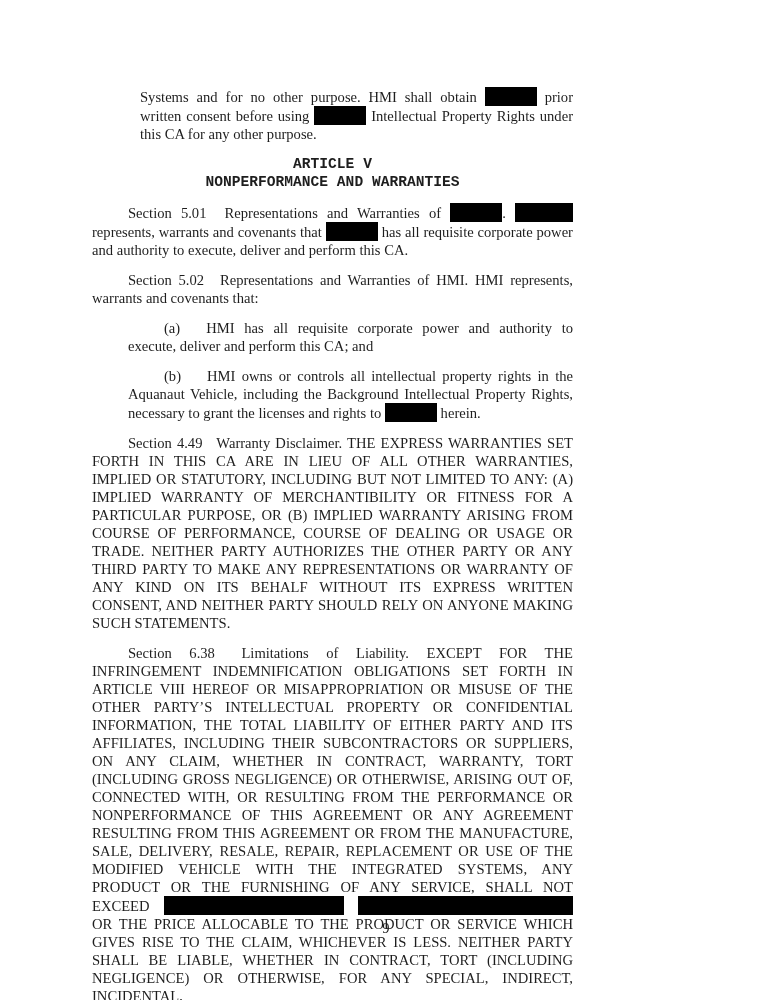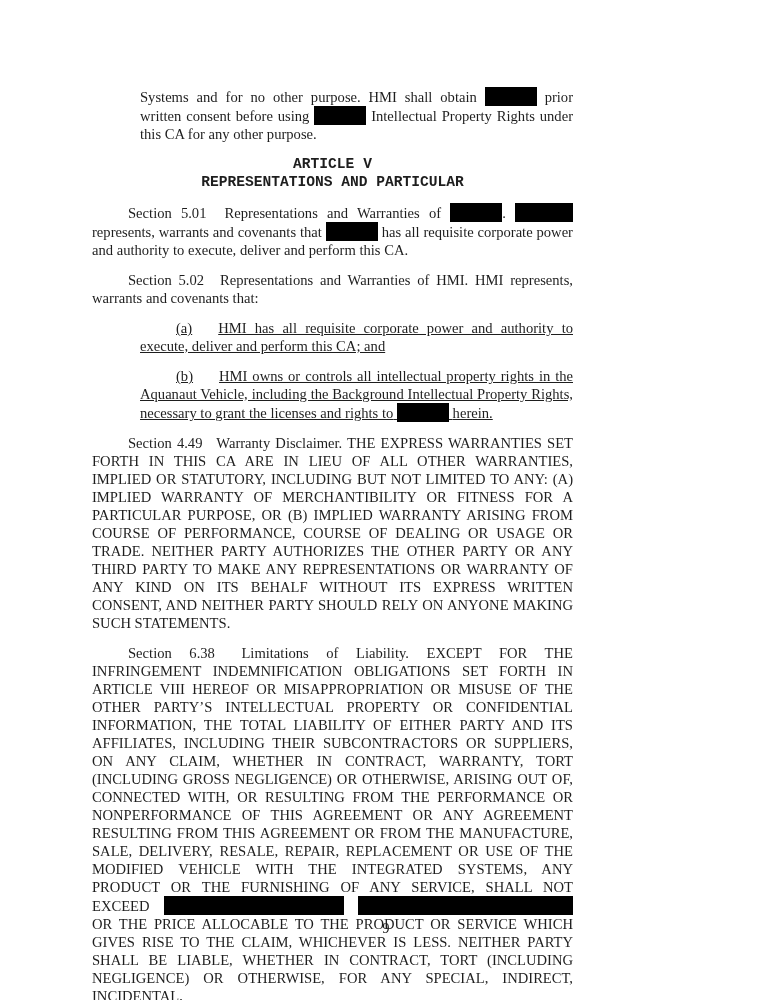--- a/index.html
+++ b/index.html
@@ -24,21 +24,21 @@
     padding: 87px 107px 0 92px;
     font-size: 14.6px;
     line-height: 18px;
   }
   .para {
     margin: 0 0 12px 0;
     text-align: justify;
   }
   .sect   { text-indent: 36px; }
   .cont   { margin-left: 48px; }           
-  .clause { margin-left: 48px; text-indent: 36px; text-decoration: underline; }
+  .clause { margin-left: 36px; text-indent: 36px; }
   .article-head {
     text-align: center;
     font-weight: bold;
     margin: 0 0 12px 0;
     font-family: Liberation Mono, monospace;
   }
   .u { }
   .seclabel { margin-right: 9px; }
   .clabel   { margin-right: 26px; }
   .redact {
@@ -69,21 +69,21 @@
   <p class="para cont">
     <span>Systems and for no other purpose. HMI shall obtain</span>
     <span class="redact r-52"></span>
     <span>prior written consent before using</span>
     <span class="redact r-52"></span>
     <span>Intellectual Property Rights under this CA for any other purpose.</span>
   </p>
 
   <div class="article-head">
     <div>ARTICLE V</div>
-    <div>REPRESENTATIONS AND PARTICULAR</div>
+    <div>NONPERFORMANCE AND WARRANTIES</div>
   </div>
 
   <p class="para sect">
     <span class="seclabel">Section 5.01</span>
     <span class="u">Representations and Warranties of</span>
     <span class="redact r-52"></span><span>.</span>
     <span class="redact r-58"></span>
     <span>represents, warrants and covenants that</span>
     <span class="redact r-52"></span>
     <span>has all requisite corporate power and authority to execute, deliver and perform this CA.</span>

